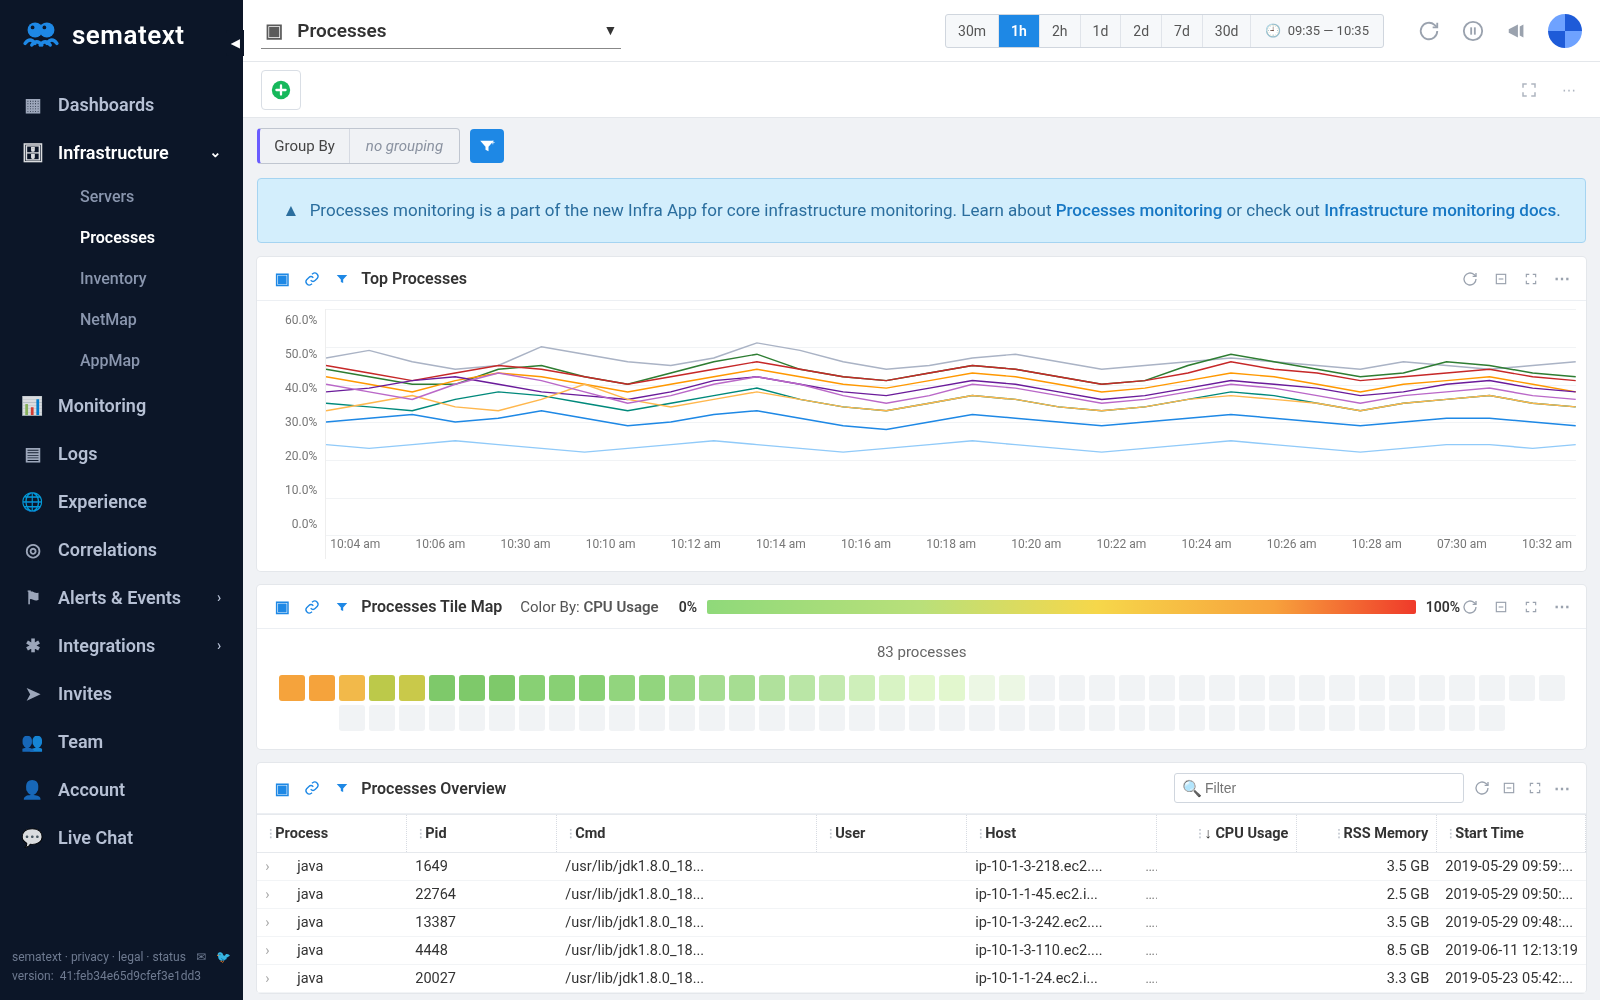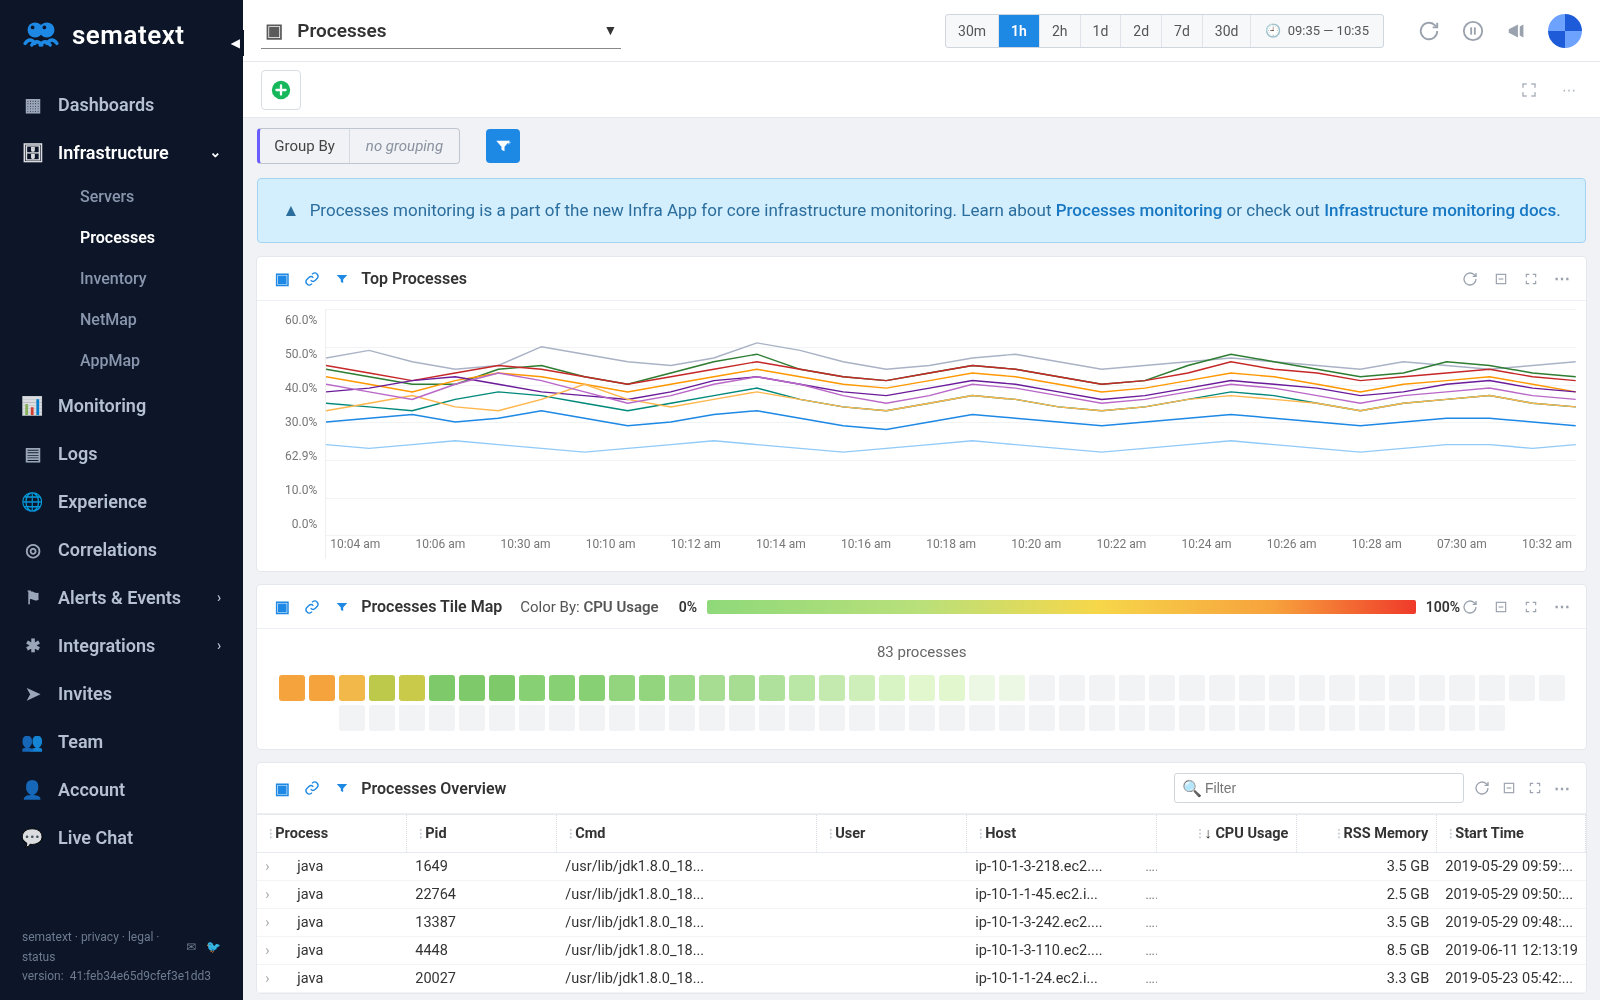--- a/index.html
+++ b/index.html
@@ -14,21 +14,21 @@
 .sb-collapse { position: absolute; right: -1px; top: 30px; width: 18px; height: 26px; background: #0c1628; color: #fff; display: flex; align-items: center; justify-content: center; font-size: 12px; border-radius: 3px 0 0 3px; }
 .sb-nav { flex: 1; overflow-y: auto; padding: 6px 0; }
 .sb-item { display: flex; align-items: center; padding: 13px 22px; color: #b6c0d4; font-size: 17px; font-weight: 600; cursor: pointer; }
 .sb-item.top { font-size: 18px; }
 .sb-item.active { color: #fff; }
 .sb-item .icon { width: 22px; height: 22px; margin-right: 14px; display: inline-flex; align-items: center; justify-content: center; opacity: 0.85; }
 .sb-item .chev { margin-left: auto; font-size: 14px; }
 .sb-sub { padding-left: 80px; }
 .sb-sub .sb-subitem { padding: 11px 0; font-size: 16px; color: #8a96ae; font-weight: 500; cursor: pointer; }
 .sb-sub .sb-subitem.active { color: #fff; font-weight: 600; }
-.sb-footer { padding: 12px 22px 14px; font-size: 12px; color: #6e7a90; line-height: 1.6; }
+.sb-footer { padding: 12px 12px 14px; font-size: 12px; color: #6e7a90; line-height: 1.6; }
 .sb-footer a { color: #6e7a90; text-decoration: none; }
 .sb-footer .row { display: flex; align-items: center; gap: 6px; }
 .sb-footer .spacer { margin-left: auto; display: flex; gap: 10px; }
 
 
 .main { flex: 1; display: flex; flex-direction: column; background: #f0f2f5; }
 
 
 .topbar { height: 62px; background: #fff; border-bottom: 1px solid #e4e7eb; display: flex; align-items: center; padding: 0 18px; gap: 18px; }
 .tb-select { flex: 0 0 360px; display: flex; align-items: center; border-bottom: 1px solid #888; padding: 6px 4px; font-size: 19px; font-weight: 600; }
@@ -43,21 +43,21 @@
 .tb-iconbtn { width: 26px; height: 26px; display: inline-flex; align-items: center; justify-content: center; color: #9aa2ae; font-size: 20px; cursor: pointer; }
 .tb-avatar { width: 34px; height: 34px; border-radius: 50%; background: repeating-conic-gradient(#1e5bd8 0 25%, #6ea2ff 0 50%); }
 
 
 .toolrow { height: 56px; background: #fff; border-bottom: 1px solid #e4e7eb; display: flex; align-items: center; padding: 0 18px; }
 .addbtn { width: 40px; height: 40px; border: 1px solid #d9dee5; border-radius: 4px; display: inline-flex; align-items: center; justify-content: center; color: #16b85b; font-size: 24px; font-weight: bold; cursor: pointer; background: #fff; }
 .tool-spacer { flex: 1; }
 .tool-iconbtn { width: 26px; height: 20px; color: #aeb5c0; margin-left: 14px; cursor: pointer; display: inline-flex; align-items: center; justify-content: center; }
 
 
-.grouprow { padding: 10px 14px 6px; display: flex; align-items: center; gap: 16px; }
+.grouprow { padding: 10px 14px 6px; display: flex; align-items: center; gap: 0; }
 .groupbox { display: flex; border: 1px solid #c0c6d0; border-radius: 4px; overflow: hidden; border-left: 3px solid #6a5cff; }
 .groupbox .label { padding: 8px 14px; font-size: 15px; border-right: 1px solid #d6dae2; color: #444; }
 .groupbox .value { padding: 8px 16px; font-size: 15px; color: #8a92a0; font-style: italic; }
 .filteradd { margin-left: 10px; width: 34px; height: 34px; background: #1e88e5; border-radius: 4px; color: #fff; display: inline-flex; align-items: center; justify-content: center; cursor: pointer; }
 
 
 .content { flex: 1; overflow-y: auto; padding: 8px 14px 14px; }
 
 
 .banner { background: #d3eefc; border: 1px solid #a5d4f1; border-radius: 4px; padding: 18px 22px; color: #2b6e9e; font-size: 17px; text-align: center; line-height: 1.6; }
@@ -336,21 +336,21 @@
             <span class="ibtn">⋯</span>
           </div>
         </div>
         <div class="panel-body">
           <div class="chart">
             <div class="chart-y" id="chart-y">
                 <div>60.0%</div>
                 <div>50.0%</div>
                 <div>40.0%</div>
                 <div>30.0%</div>
-                <div>62.9%</div>
+                <div>20.0%</div>
                 <div>10.0%</div>
                 <div>0.0%</div>
               </div>
             <div class="chart-plot">
               <div class="chart-grid" id="chart-grid">
                   <div class="gline" style="top: 0%;"></div>
                   <div class="gline" style="top: 16.6667%;"></div>
                   <div class="gline" style="top: 33.3333%;"></div>
                   <div class="gline" style="top: 50%;"></div>
                   <div class="gline" style="top: 66.6667%;"></div>

